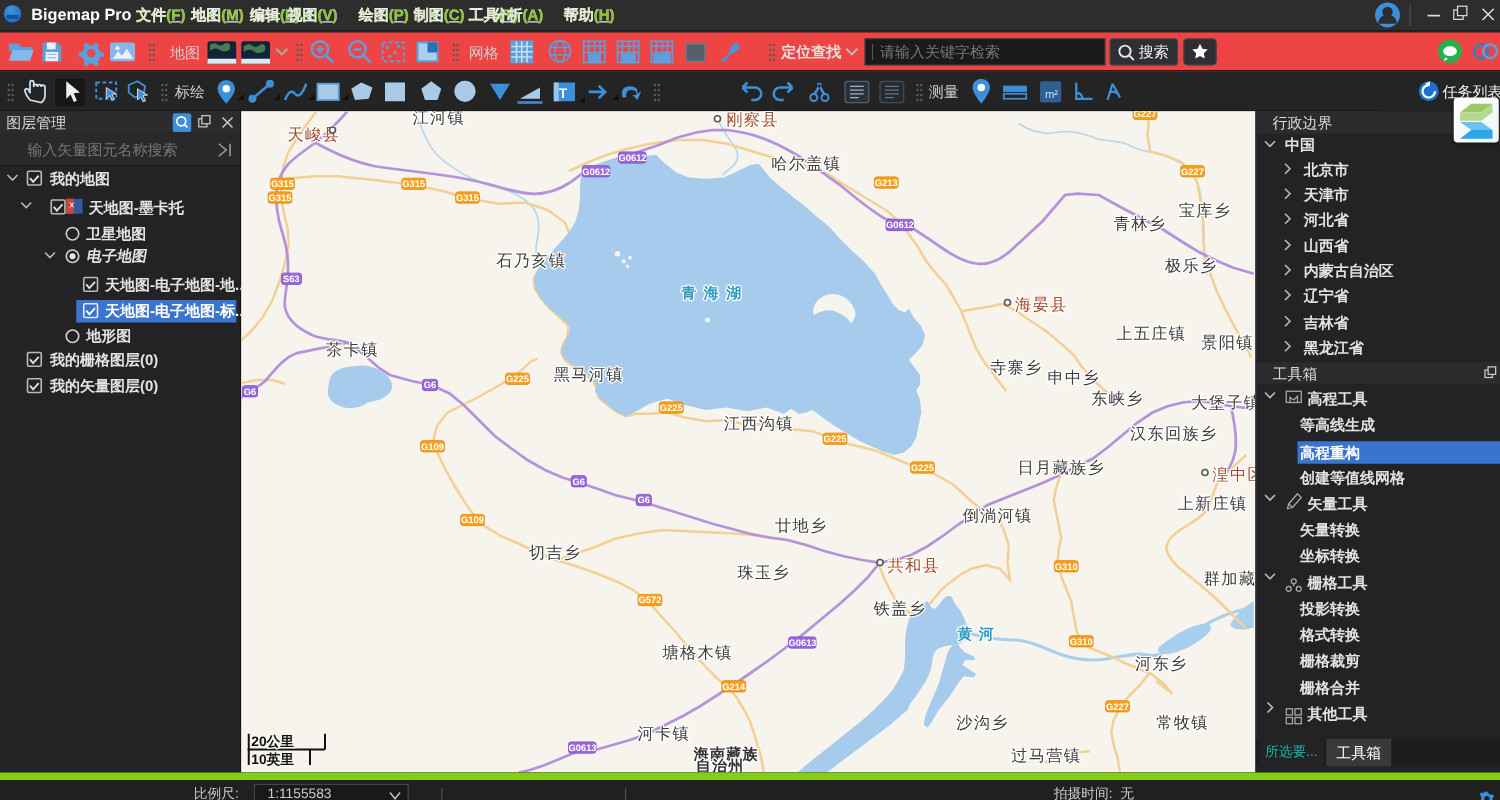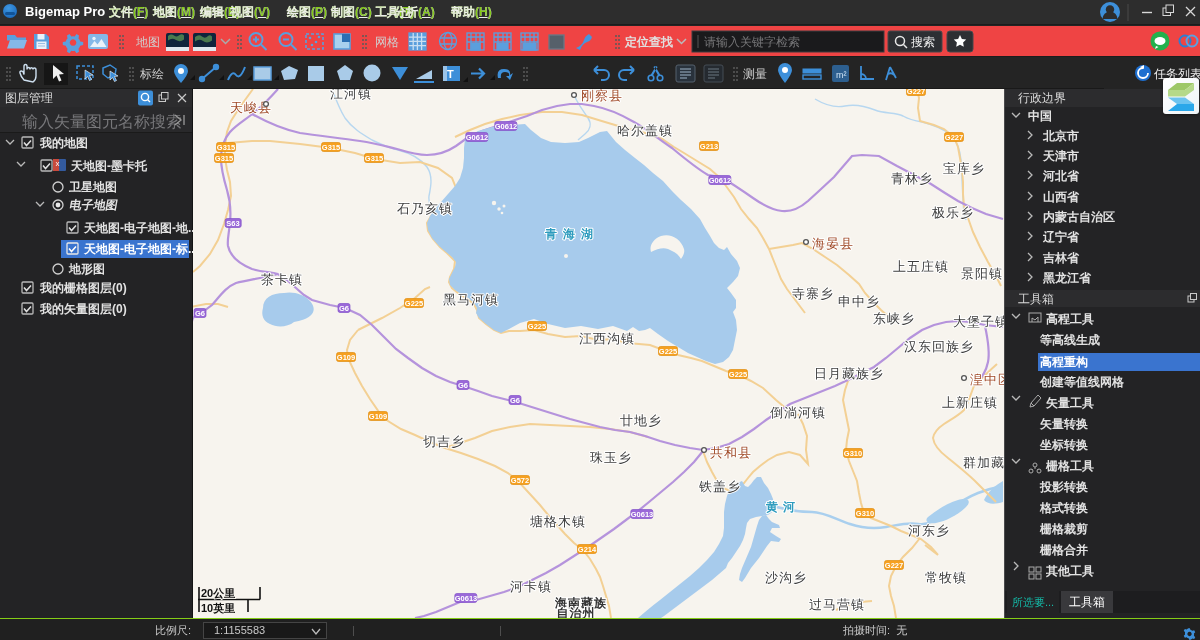--- a/index.html
+++ b/index.html
@@ -11,21 +11,21 @@
 #brand{position:absolute;left:25px;top:0;height:25px;line-height:24px;color:#fff;font-size:13px;font-weight:bold}
 #wincontrols{position:absolute;right:0;top:0;height:25px;color:#d8d8d8}
 
 #tb2{position:absolute;left:0;top:26px;width:1200px;height:31px;background:#ef4444;border-bottom:1px solid #1d1d1d}
 #tb3{position:absolute;left:0;top:58px;width:1104px;height:31px;background:#242424;border-bottom:1px solid #191919}
 
 #lpanel{position:absolute;left:0;top:89px;width:193px;height:529px;background:#232325;border-right:1px solid #141414}
 #map{position:absolute;left:193px;top:89px;width:811px;height:529px;background:#f7f4ee;overflow:hidden}
 #rpanel{position:absolute;left:1004px;top:89px;width:217px;height:529px;background:#232325;border-left:1px solid #4a4a4c}
 
-#status{position:absolute;left:0;top:618px;width:1200px;height:22px;background:#202020;border-top:1px solid #84cc16;color:#c9c9c9;font-size:11px}
+#status{position:absolute;left:0;top:618px;width:1200px;height:22px;background:#202020;border-top:6px solid #84cc16;color:#c9c9c9;font-size:11px}
 .srow{position:absolute;top:0;height:22px;line-height:22px;white-space:nowrap}
 .phead{position:absolute;left:0;width:100%;height:18px;background:#2c2c2e;color:#dadada;font-size:12px;line-height:18px}
 </style></head><body>
 <div id="app">
 
 <div id="titlebar">
   <div id="logo"></div>
       <div id="brand">Bigemap Pro</div>
   <div class="menu" style="left:109px">文件(<u>F</u>)</div>
   <div class="menu" style="left:153px">地图(<u>M</u>)</div>
@@ -324,21 +324,21 @@
     <svg width="52" height="18" style="position:absolute;right:2px;top:0">
       <rect x="0" y="1.5" width="15" height="15" rx="2" fill="#3d8fd9"></rect>
       <circle cx="7" cy="8" r="3.6" fill="none" stroke="#fff" stroke-width="1.4"></circle>
           <line x1="9.7" y1="10.7" x2="12" y2="13" stroke="#fff" stroke-width="1.4"></line>
       <rect x="21" y="6" width="6.5" height="6.5" fill="none" stroke="#c9c9c9"></rect>
           <rect x="23.5" y="3.5" width="6.5" height="6.5" fill="#2c2c2e" stroke="#c9c9c9"></rect>
       <path d="M40,5 l8,8 m0,-8 l-8,8" stroke="#c9c9c9" stroke-width="1.2"></path>
     </svg>
   </div>
   <div style="position:absolute;left:0;top:18px;width:100%;height:26px;background:#29292b;border-bottom:1px solid #1a1a1a">
-    <span style="position:absolute;left:22px;top:5px;font-size:16px;color:#77777a">输入矢量图元名称搜索</span>
+    <span style="position:absolute;left:22px;top:5px;font-size:12px;color:#77777a">输入矢量图元名称搜索</span>
     <svg width="16" height="16" style="position:absolute;right:4px;top:5px">
           <path d="M3,3 l6,5 -6,5 M12,3 v10" stroke="#9a9a9a" fill="none" stroke-width="1.3"></path>
         </svg>
   </div>
   <svg width="193" height="485" viewBox="0 0 193 485" style="position:absolute;left:0;top:44px">
     <rect x="61" y="107" width="128" height="18" fill="#3a74cf"></rect>
     <g stroke="#b9b9b9" stroke-width="1.3" fill="none">
       <path d="M6,7 l4,4 4,-4"></path>
       <path d="M17,29 l4,4 4,-4"></path>
       <path d="M36,69 l4,4 4,-4"></path>

